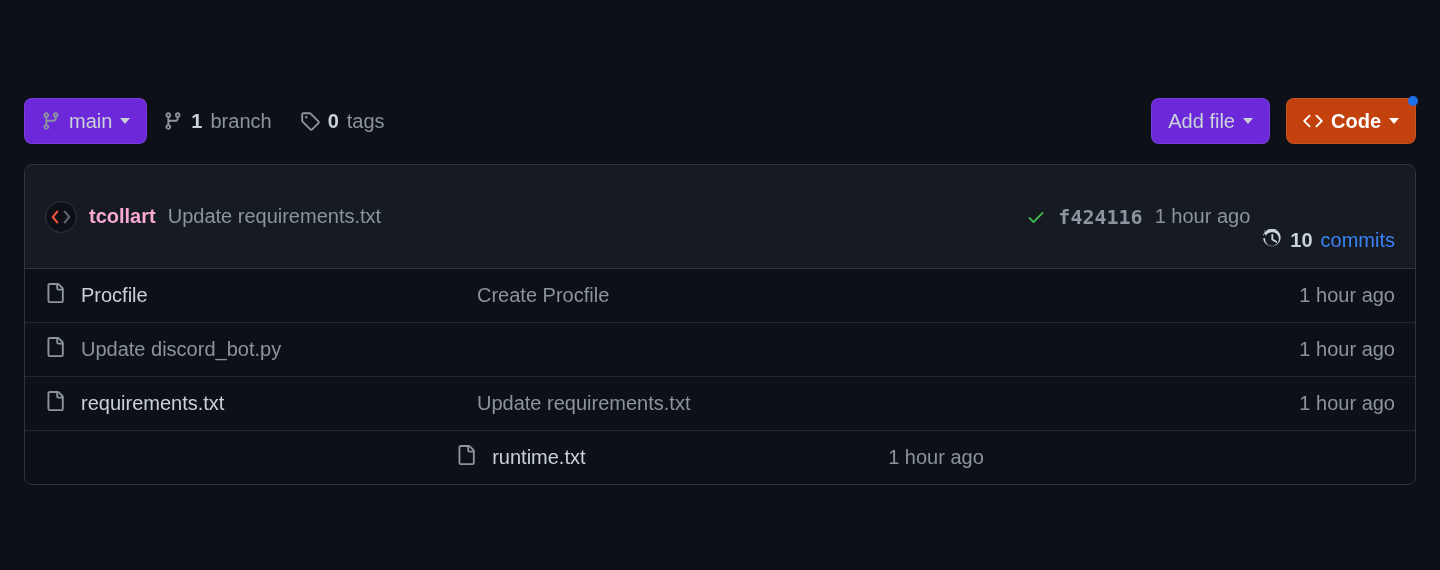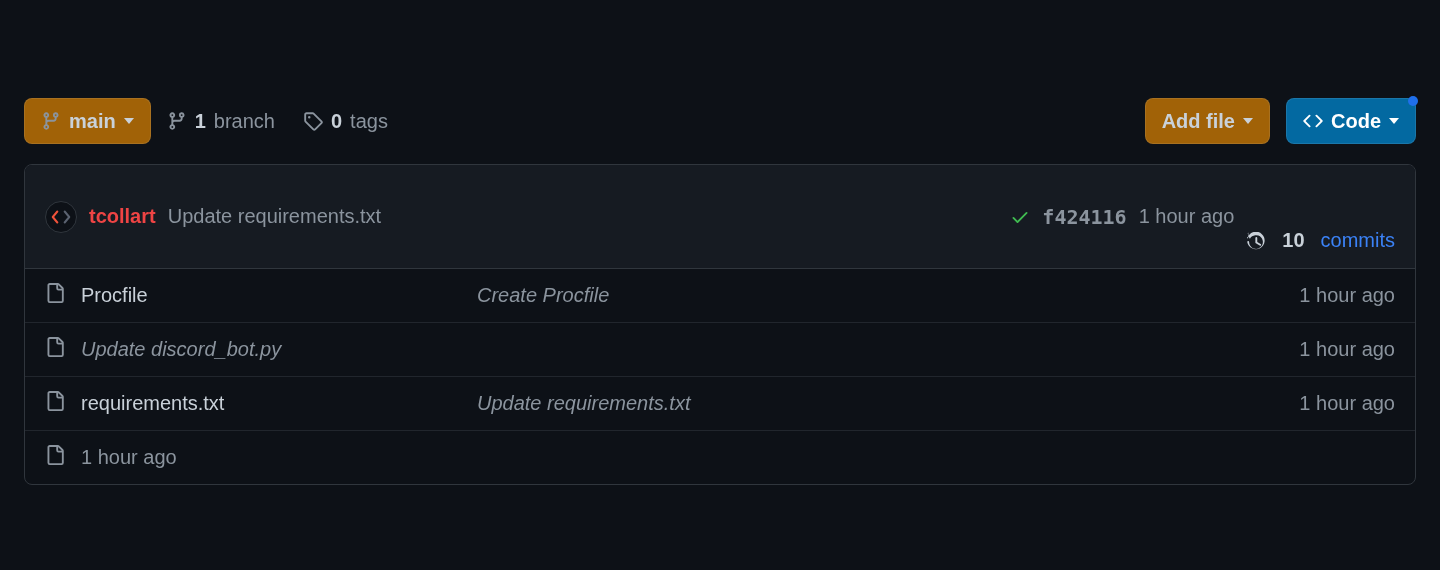--- a/index.html
+++ b/index.html
@@ -16,31 +16,31 @@
     display: flex;
     align-items: center;
     gap: 16px;
     margin-bottom: 20px;
   }
   .btn {
     display: inline-flex;
     align-items: center;
     gap: 8px;
     padding: 8px 16px;
-    background: #a16207;
+    background: #6d28d9;
     border: 1px solid rgba(240,246,252,0.1);
     border-radius: 8px;
     color: #c9d1d9;
     font-size: 20px;
-    font-weight: 700;
+    font-weight: 400;
     cursor: pointer;
     line-height: 28px;
   }
   .btn-primary {
-    background: #0369a1;
+    background: #c2410c;
     border-color: rgba(240,246,252,0.1);
     color: #ffffff;
     font-weight: 600;
     position: relative;
     padding-left: 16px;
   }
   .btn-primary::after {
     content: "";
     position: absolute;
     top: -3px;
@@ -93,56 +93,56 @@
     width: 32px;
     height: 32px;
     border-radius: 50%;
     background: #0d1117;
     border: 1px solid #30363d;
     display: flex;
     align-items: center;
     justify-content: center;
     flex-shrink: 0;
   }
-  .author { color: #ef4444; font-weight: 600; }
+  .author { color: #f9a8d4; font-weight: 600; }
   .commit-msg-head { color: #8b949e; }
   .sha-link { color: #8b949e; font-family: ui-monospace, monospace; font-weight: bold; }
   .rel-time { color: #8b949e; white-space: nowrap; }
   .commits-link {
     display: inline-flex;
-    align-items: flex-end;
-    gap: 16px;
+    align-items: flex-start;
+    gap: 8px;
     color: #c9d1d9;
     white-space: nowrap;
     margin-top: 48px;
   }
   .commits-link .muted { color: #3b82f6; }
   .commits-link .count { font-weight: 600; }
   .row {
     display: flex;
     align-items: center;
     padding: 14px 20px;
     border-top: 1px solid #21262d;
     font-size: 20px;
     gap: 16px;
+    justify-content: center;
   }
   .box .row:first-of-type { border-top: none; }
   .row .file-icon { color: #8b949e; width: 20px; flex-shrink: 0; }
   .row .name {
     color: #c9d1d9;
     width: 380px;
     flex-shrink: 0;
   }
   .row .msg {
     color: #8b949e;
     flex: 1;
     overflow: hidden;
     text-overflow: ellipsis;
     white-space: nowrap;
-    font-style: italic;
   }
   .row .time {
     color: #8b949e;
     white-space: nowrap;
     text-align: right;
   }
 </style>
 </head>
 <body>
 
@@ -245,16 +245,17 @@
             <path d="M2 1.75C2 .784 2.784 0 3.75 0h6.586c.464 0 .909.184 1.237.513l2.914 2.914c.329.328.513.773.513 1.237v9.586A1.75 1.75 0 0 1 13.25 16h-9.5A1.75 1.75 0 0 1 2 14.25zm1.75-.25a.25.25 0 0 0-.25.25v12.5c0 .138.112.25.25.25h9.5a.25.25 0 0 0 .25-.25V6h-2.75A1.75 1.75 0 0 1 9 4.25V1.5zm6.75.062V4.25c0 .138.112.25.25.25h2.688z"></path>
           </svg></span>
         <a class="name">requirements.txt</a>
         <a class="msg">Update requirements.txt</a>
         <span class="time">1 hour ago</span>
       </div>
       <div class="row">
         <span class="file-icon"><svg width="20" height="20" viewBox="0 0 16 16" fill="#8b949e">
             <path d="M2 1.75C2 .784 2.784 0 3.75 0h6.586c.464 0 .909.184 1.237.513l2.914 2.914c.329.328.513.773.513 1.237v9.586A1.75 1.75 0 0 1 13.25 16h-9.5A1.75 1.75 0 0 1 2 14.25zm1.75-.25a.25.25 0 0 0-.25.25v12.5c0 .138.112.25.25.25h9.5a.25.25 0 0 0 .25-.25V6h-2.75A1.75 1.75 0 0 1 9 4.25V1.5zm6.75.062V4.25c0 .138.112.25.25.25h2.688z"></path>
           </svg></span>
+        <a class="name">runtime.txt</a>
         <span class="time">1 hour ago</span>
       </div>
     </div>
 </div>
 
 </body></html>

